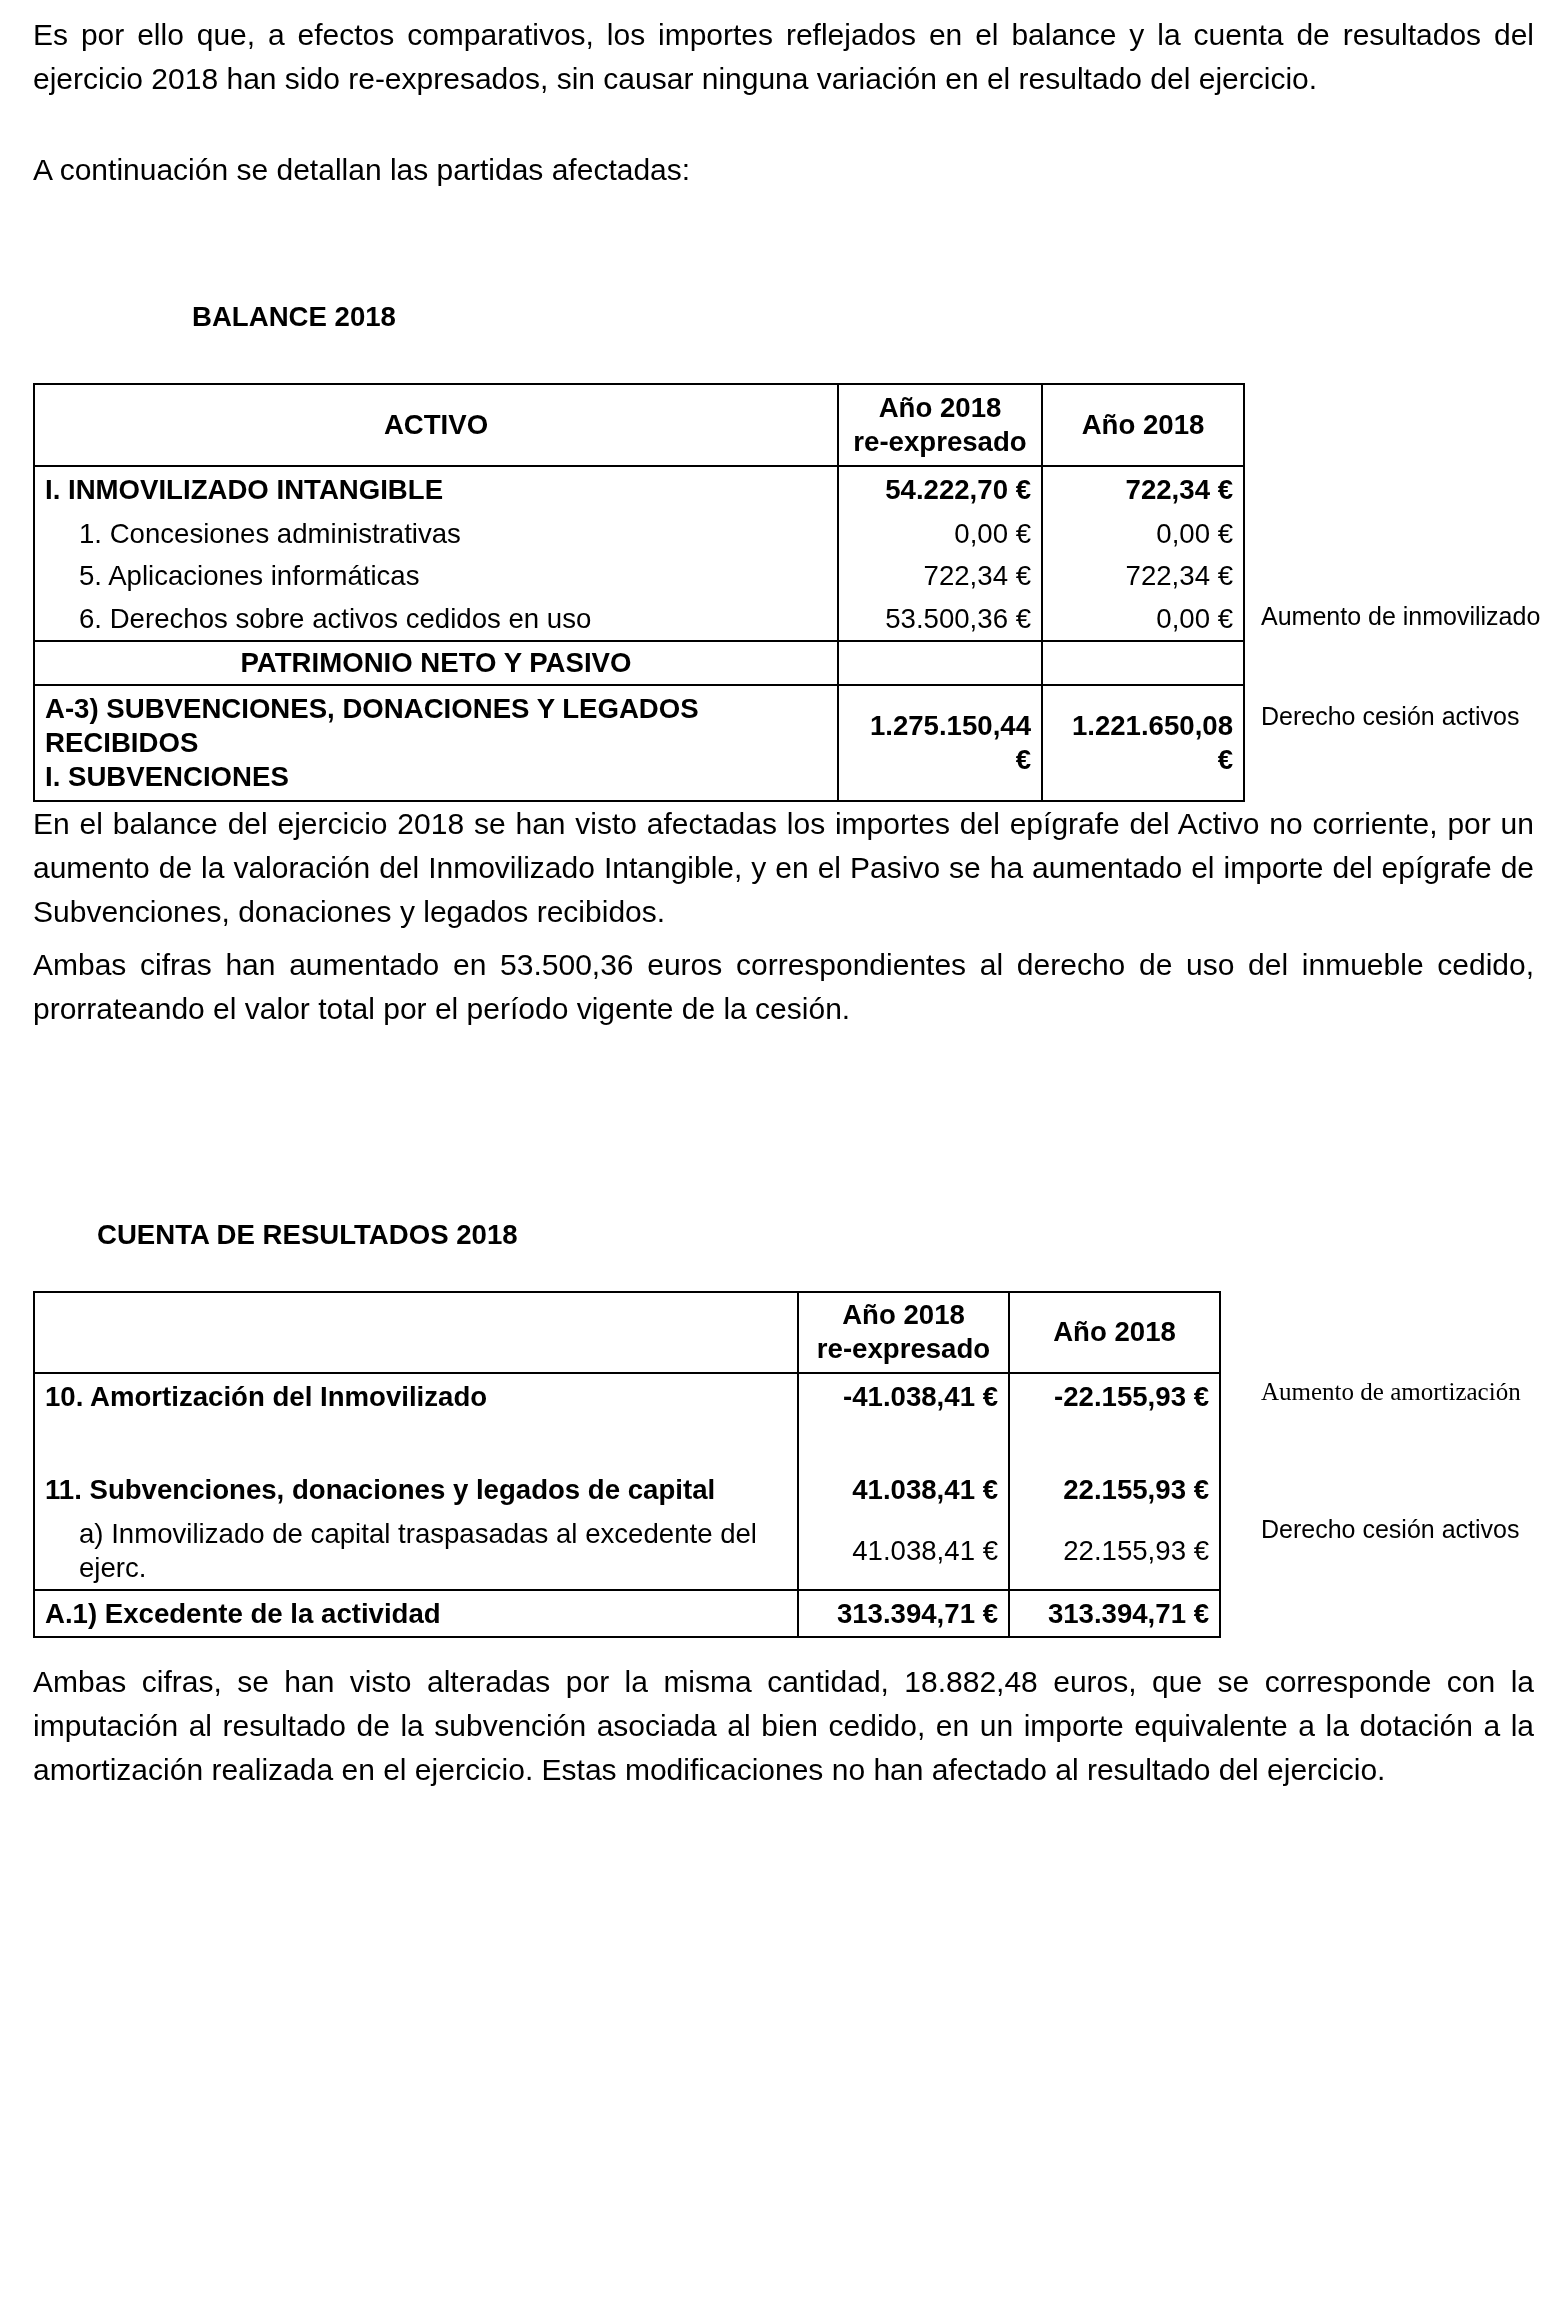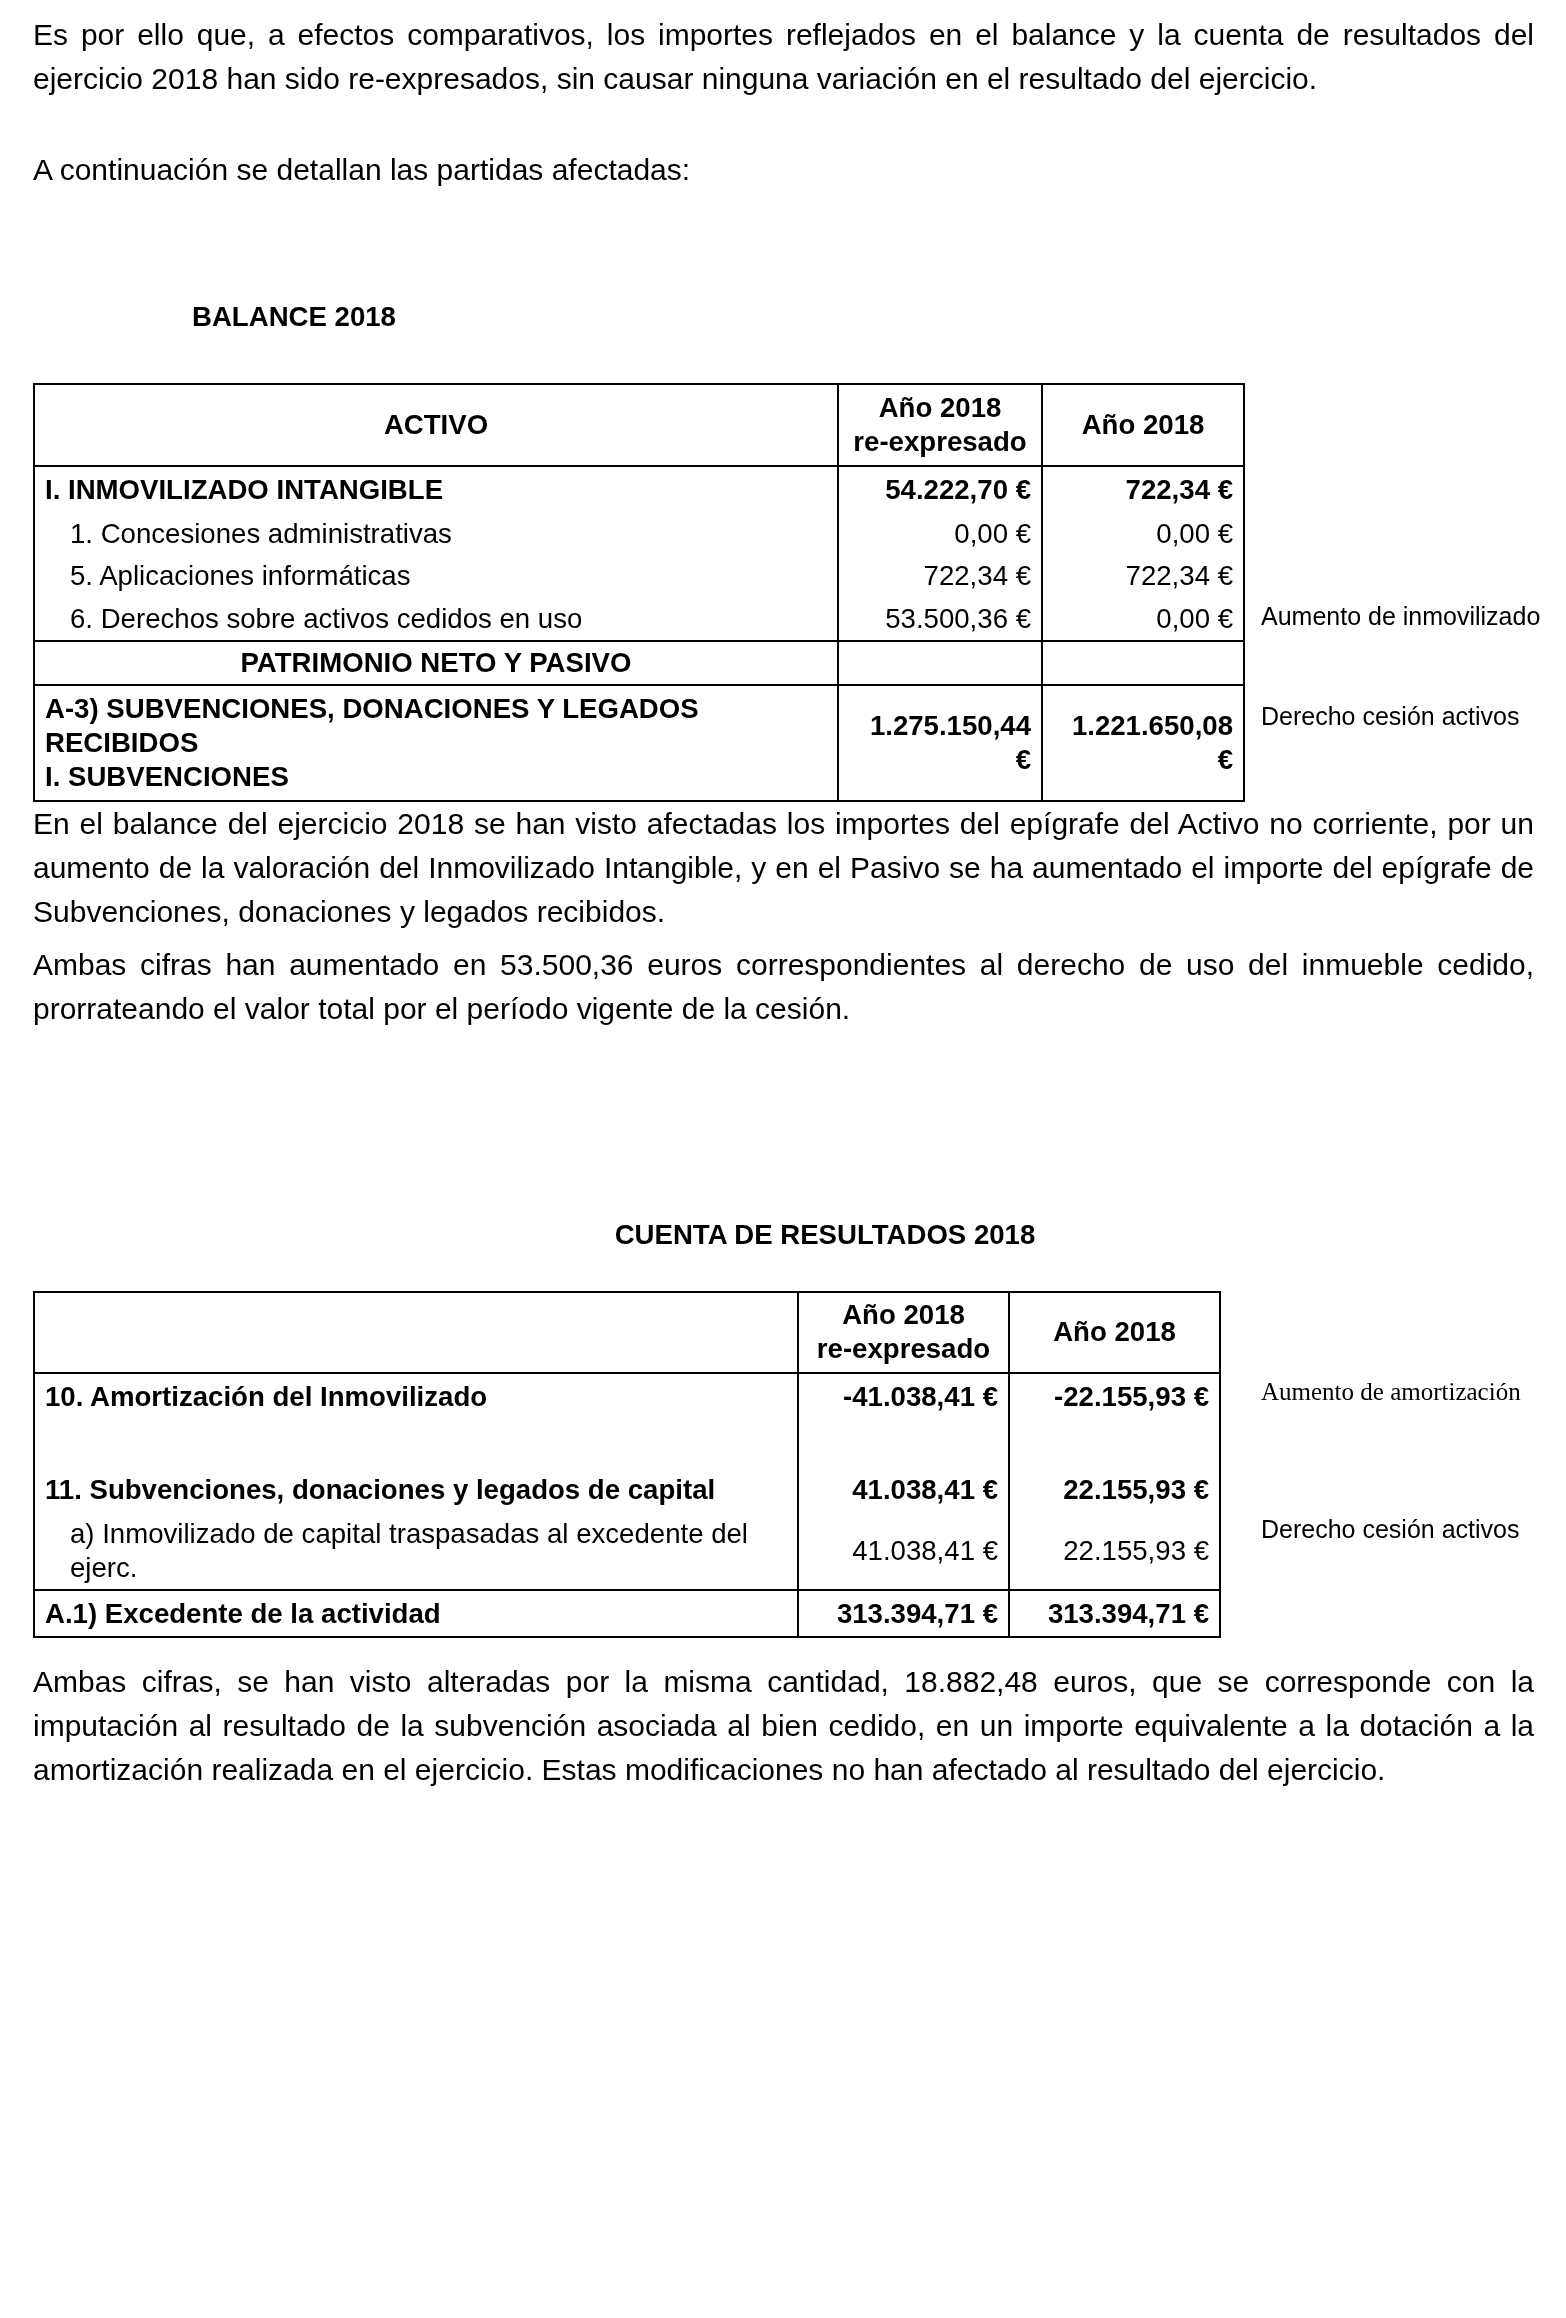--- a/index.html
+++ b/index.html
@@ -12,38 +12,38 @@
 
   .para{font-size:30px;line-height:44px;text-align:justify;margin:0;}
   #p2{margin-top:47px;text-align:left;}
   #p3{}
   #p4{margin-top:9px;}
   #p5{margin-top:155px;}
   #p6{margin-top:22px;}
 
   .tbl-title{font-size:27.6px;font-weight:bold;margin:0;}
   #balance-title{margin-top:109px;margin-left:159px;}
-  #results-title{margin-top:188px;margin-left:83px;text-align:center;}
+  #results-title{margin-top:188px;margin-left:64px;}
 
   .table-wrap{position:relative;}
   #balance-wrap{margin-top:50px;}
   #results-wrap{margin-top:40px;}
 
   table.fin{border-collapse:collapse;border:2.5px solid #000;table-layout:fixed;}
   .fin td{
     border-left:2.5px solid #000;
     font-size:27.6px;line-height:34px;
     padding:4.2px 10px;vertical-align:middle;overflow:hidden;
   }
   .fin td:first-child{border-left:none;}
   tr.hdr td{border-bottom:2.5px solid #000;text-align:center;font-weight:bold;padding:5.8px 5px;}
   .pre{white-space:pre-line;}
   td.num{text-align:right;}
   tr.b td{font-weight:bold;padding-top:5.8px;padding-bottom:5.8px;}
-  td.indent{padding-left:35px;}
+  td.indent{padding-left:44px;}
   tr.section td{border-top:2.5px solid #000;border-bottom:2.5px solid #000;font-weight:bold;}
   tr.section td:first-child{text-align:center;}
   tr.subv td{font-weight:bold;padding-top:5.8px;padding-bottom:5.8px;}
   tr.total td{border-top:2.5px solid #000;}
   tr.spacer td{height:47px;padding:0;}
 
   
   #balance-table col.c-label{width:804px;}
   #balance-table col.c-rest{width:204px;}
   #balance-table col.c-orig{width:202px;}

